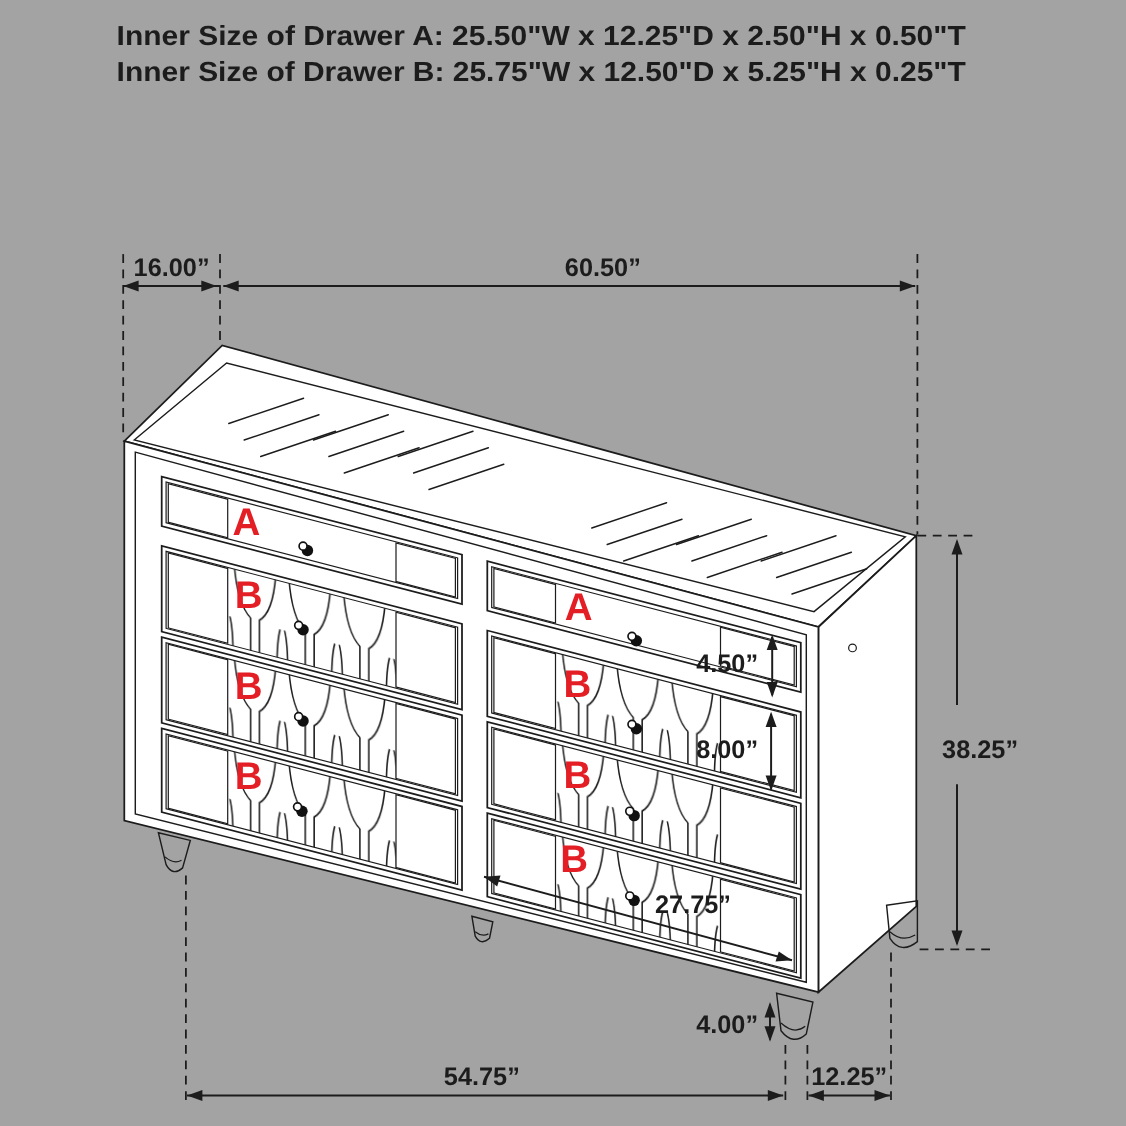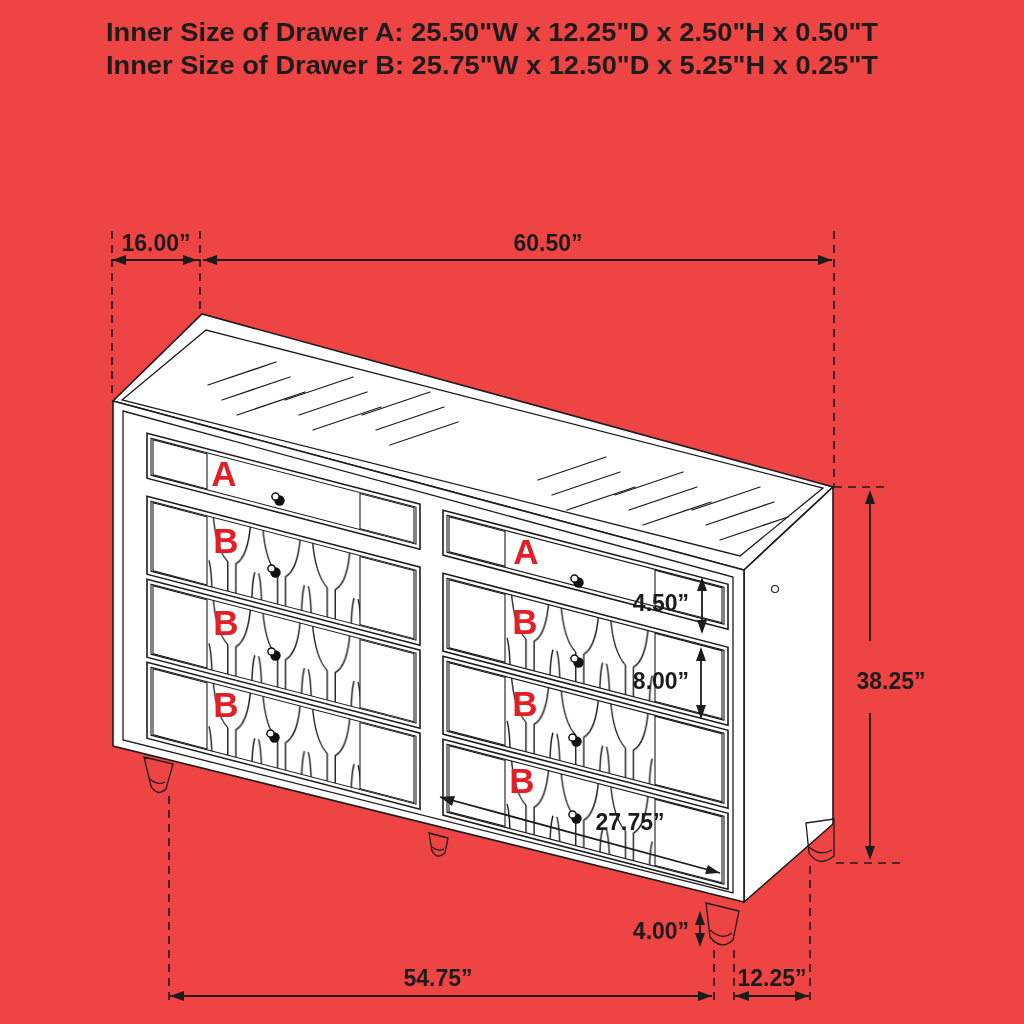--- a/index.html
+++ b/index.html
@@ -5,21 +5,21 @@
   html, body {
     margin: 0;
     padding: 0;
     background: #ffffff;
     font-family: "Liberation Sans", sans-serif;
   }
   #stage {
     position: relative;
     width: 1024px;
     height: 1024px;
-    background: #ef4444;
+    background: #a3a3a3;
     overflow: hidden;
   }
   svg { display: block; }
   .ln2  { stroke: #1c1c1c; stroke-width: 1.3; fill: none; }
   .thin { stroke: #1c1c1c; stroke-width: 1.1; fill: none; }
   .face { stroke: #1c1c1c; stroke-width: 1.6; fill: #ffffff; }
   .dash { stroke: #1c1c1c; stroke-width: 1.6; fill: none; stroke-dasharray: 8 6; }
   .dim  { stroke: #1c1c1c; stroke-width: 1.8; fill: none; }
   .arr  { fill: #1c1c1c; stroke: none; }
   .shine{ stroke: #1c1c1c; stroke-width: 1.3; fill: none; stroke-linecap: round; }

